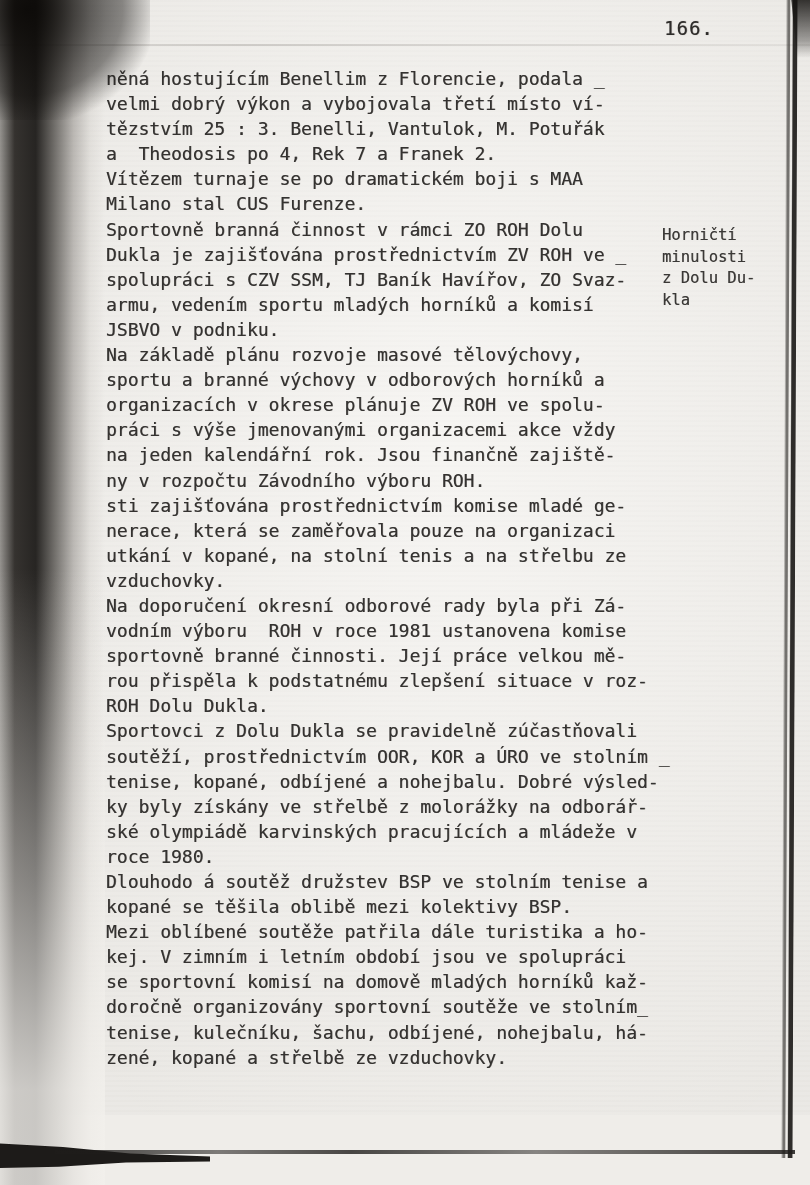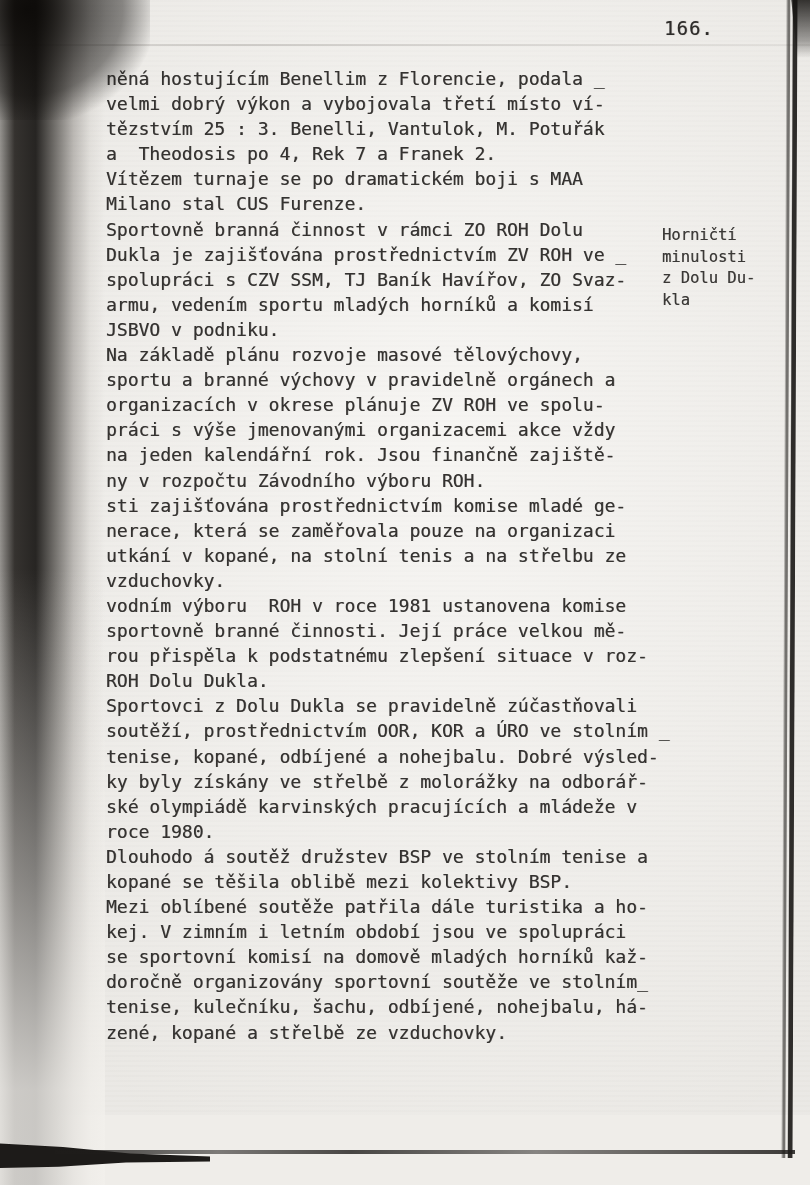--- a/index.html
+++ b/index.html
@@ -111,29 +111,30 @@
       <div class="line">tězstvím 25 : 3. Benelli, Vantulok, M. Potuřák</div>
       <div class="line">a  Theodosis po 4, Rek 7 a Franek 2.</div>
       <div class="line">Vítězem turnaje se po dramatickém boji s MAA</div>
       <div class="line">Milano stal CUS Furenze.</div>
       <div class="line">Sportovně branná činnost v rámci ZO ROH Dolu</div>
       <div class="line">Dukla je zajišťována prostřednictvím ZV ROH ve _</div>
       <div class="line">spolupráci s CZV SSM, TJ Baník Havířov, ZO Svaz-</div>
       <div class="line">armu, vedením sportu mladých horníků a komisí</div>
       <div class="line">JSBVO v podniku.</div>
       <div class="line">Na základě plánu rozvoje masové tělovýchovy,</div>
-      <div class="line">sportu a branné výchovy v pravidelně orgánech a</div>
+      <div class="line">sportu a branné výchovy v odborových horníků a</div>
       <div class="line">organizacích v okrese plánuje ZV ROH ve spolu-</div>
       <div class="line">práci s výše jmenovanými organizacemi akce vždy</div>
       <div class="line">na jeden kalendářní rok. Jsou finančně zajiště-</div>
       <div class="line">ny v rozpočtu Závodního výboru ROH.</div>
       <div class="line">sti zajišťována prostřednictvím komise mladé ge-</div>
       <div class="line">nerace, která se zaměřovala pouze na organizaci</div>
       <div class="line">utkání v kopané, na stolní tenis a na střelbu ze</div>
       <div class="line">vzduchovky.</div>
+      <div class="line">Na doporučení okresní odborové rady byla při Zá-</div>
       <div class="line">vodním výboru  ROH v roce 1981 ustanovena komise</div>
       <div class="line">sportovně branné činnosti. Její práce velkou mě-</div>
       <div class="line">rou přispěla k podstatnému zlepšení situace v roz-</div>
       <div class="line">ROH Dolu Dukla.</div>
       <div class="line">Sportovci z Dolu Dukla se pravidelně zúčastňovali</div>
       <div class="line">soutěží, prostřednictvím OOR, KOR a ÚRO ve stolním _</div>
       <div class="line">tenise, kopané, odbíjené a nohejbalu. Dobré výsled-</div>
       <div class="line">ky byly získány ve střelbě z molorážky na odborář-</div>
       <div class="line">ské olympiádě karvinských pracujících a mládeže v</div>
       <div class="line">roce 1980.</div>

